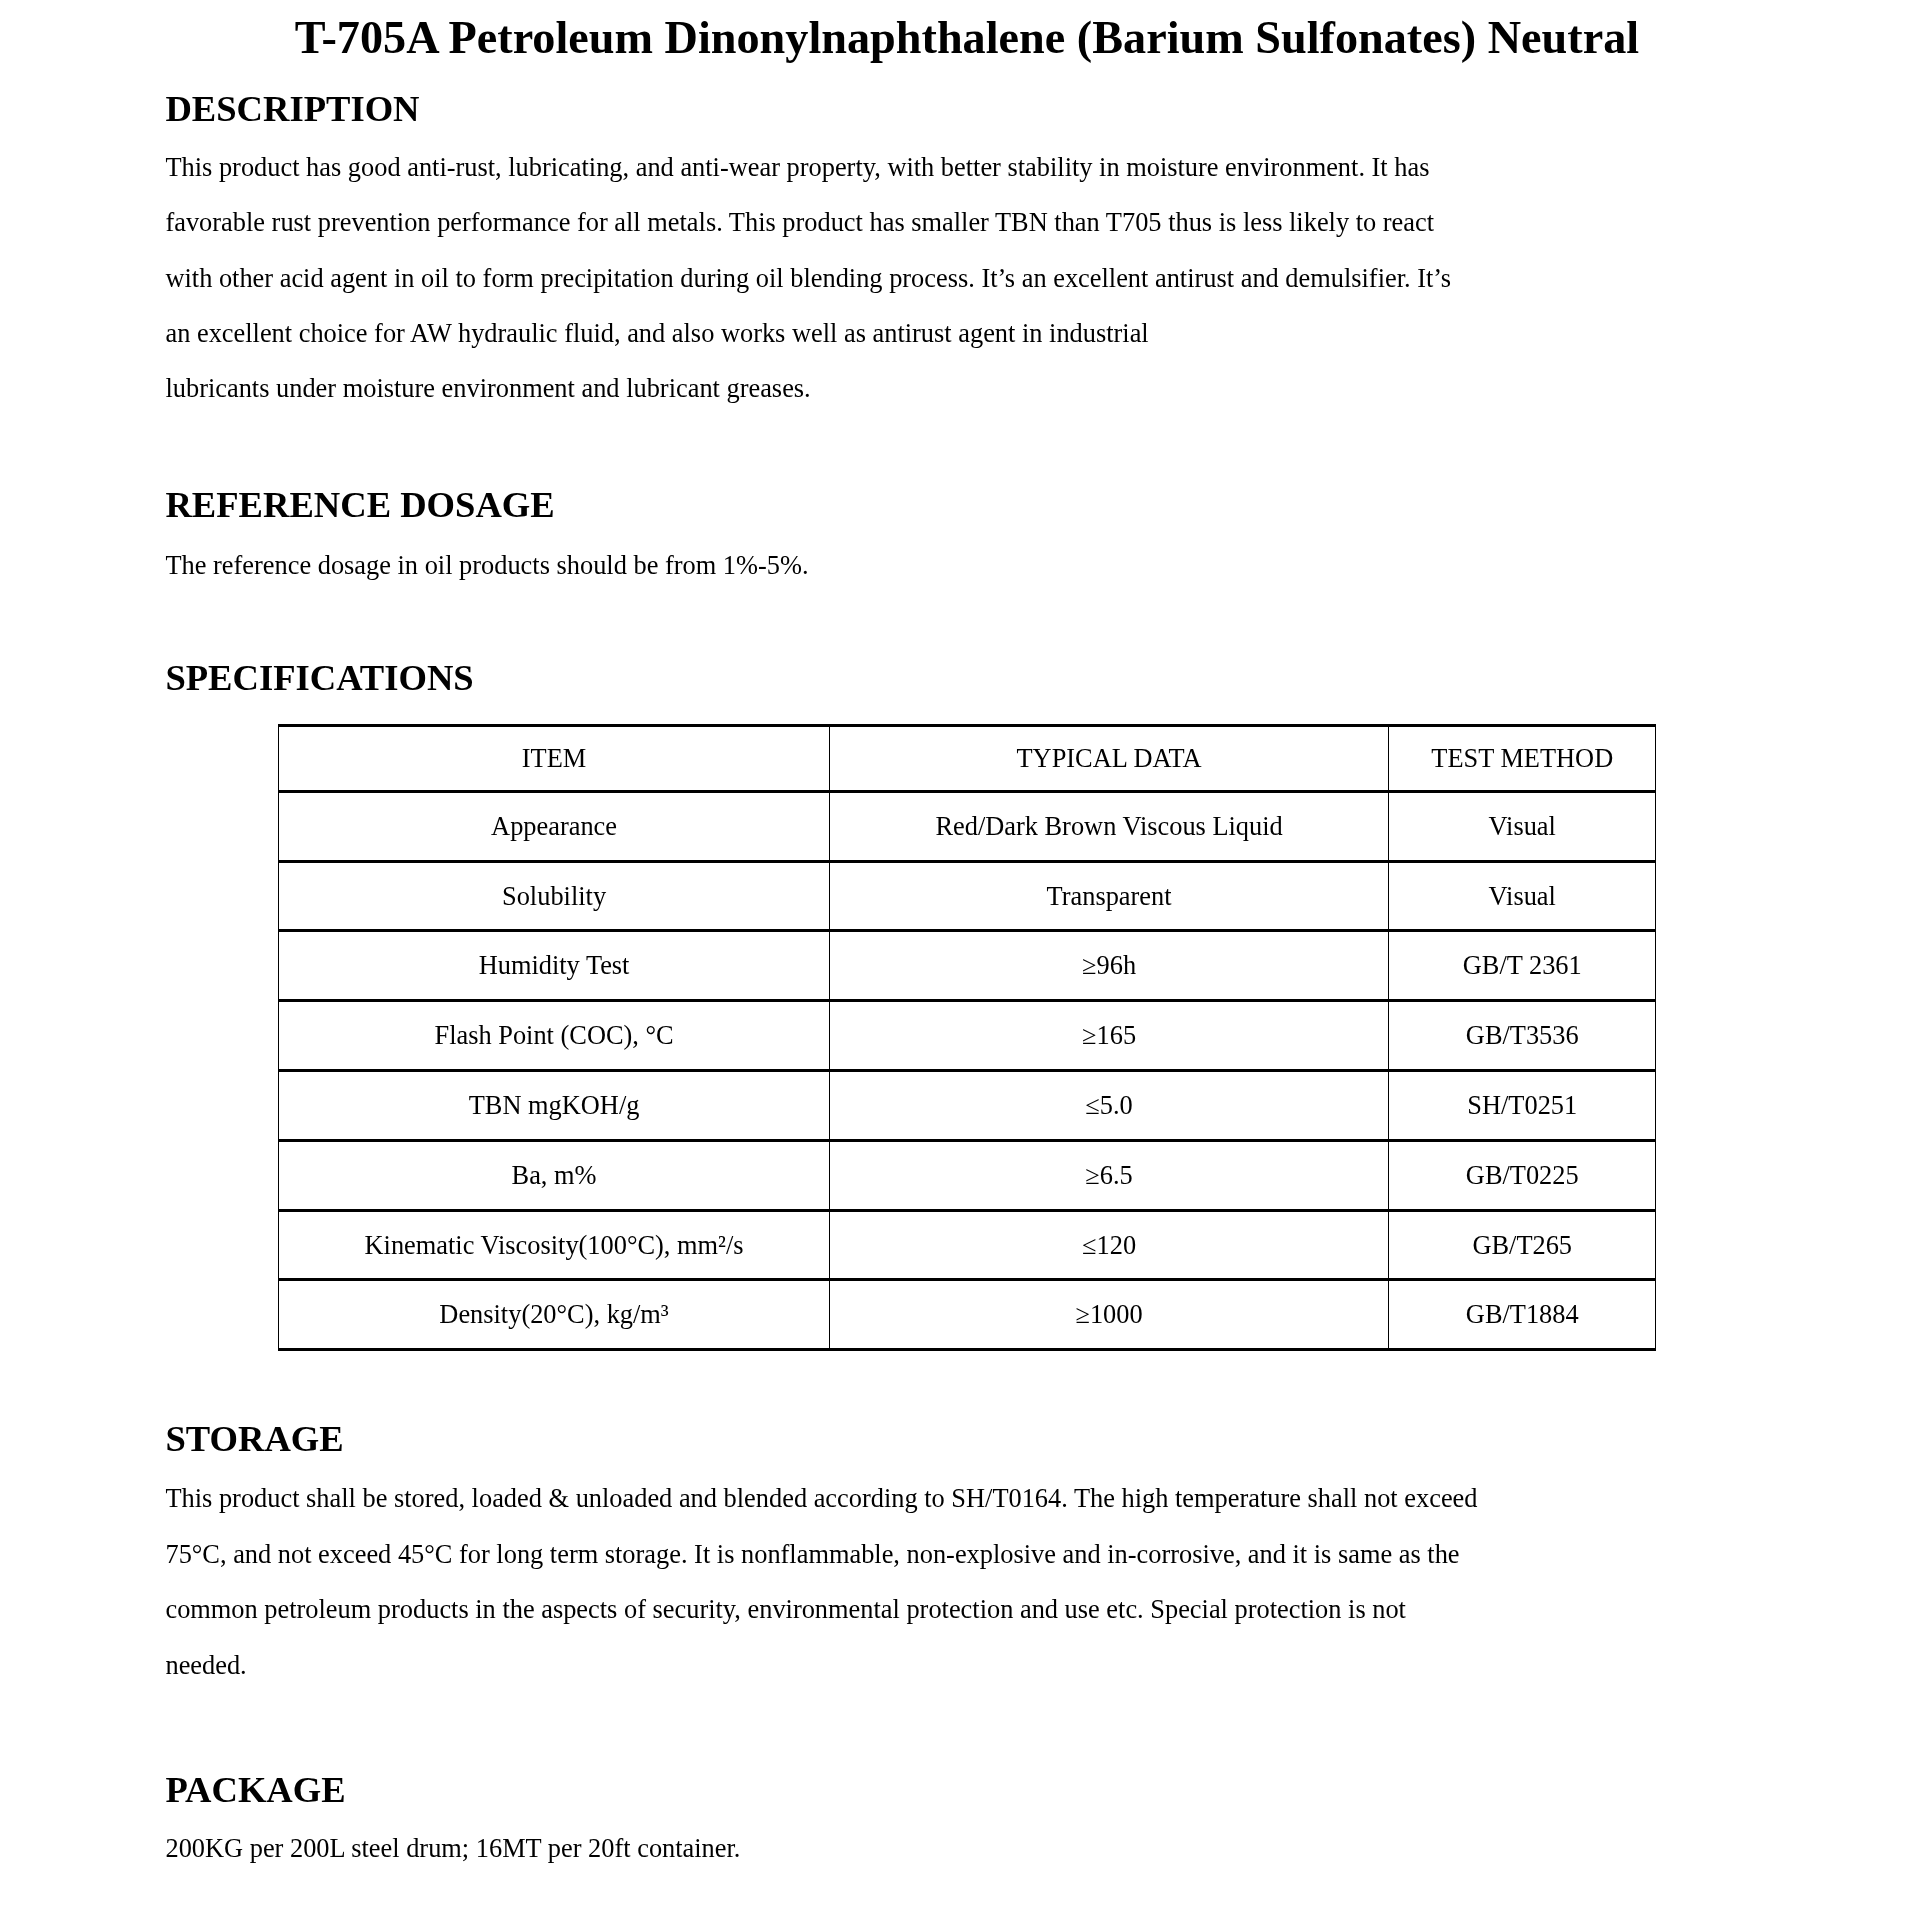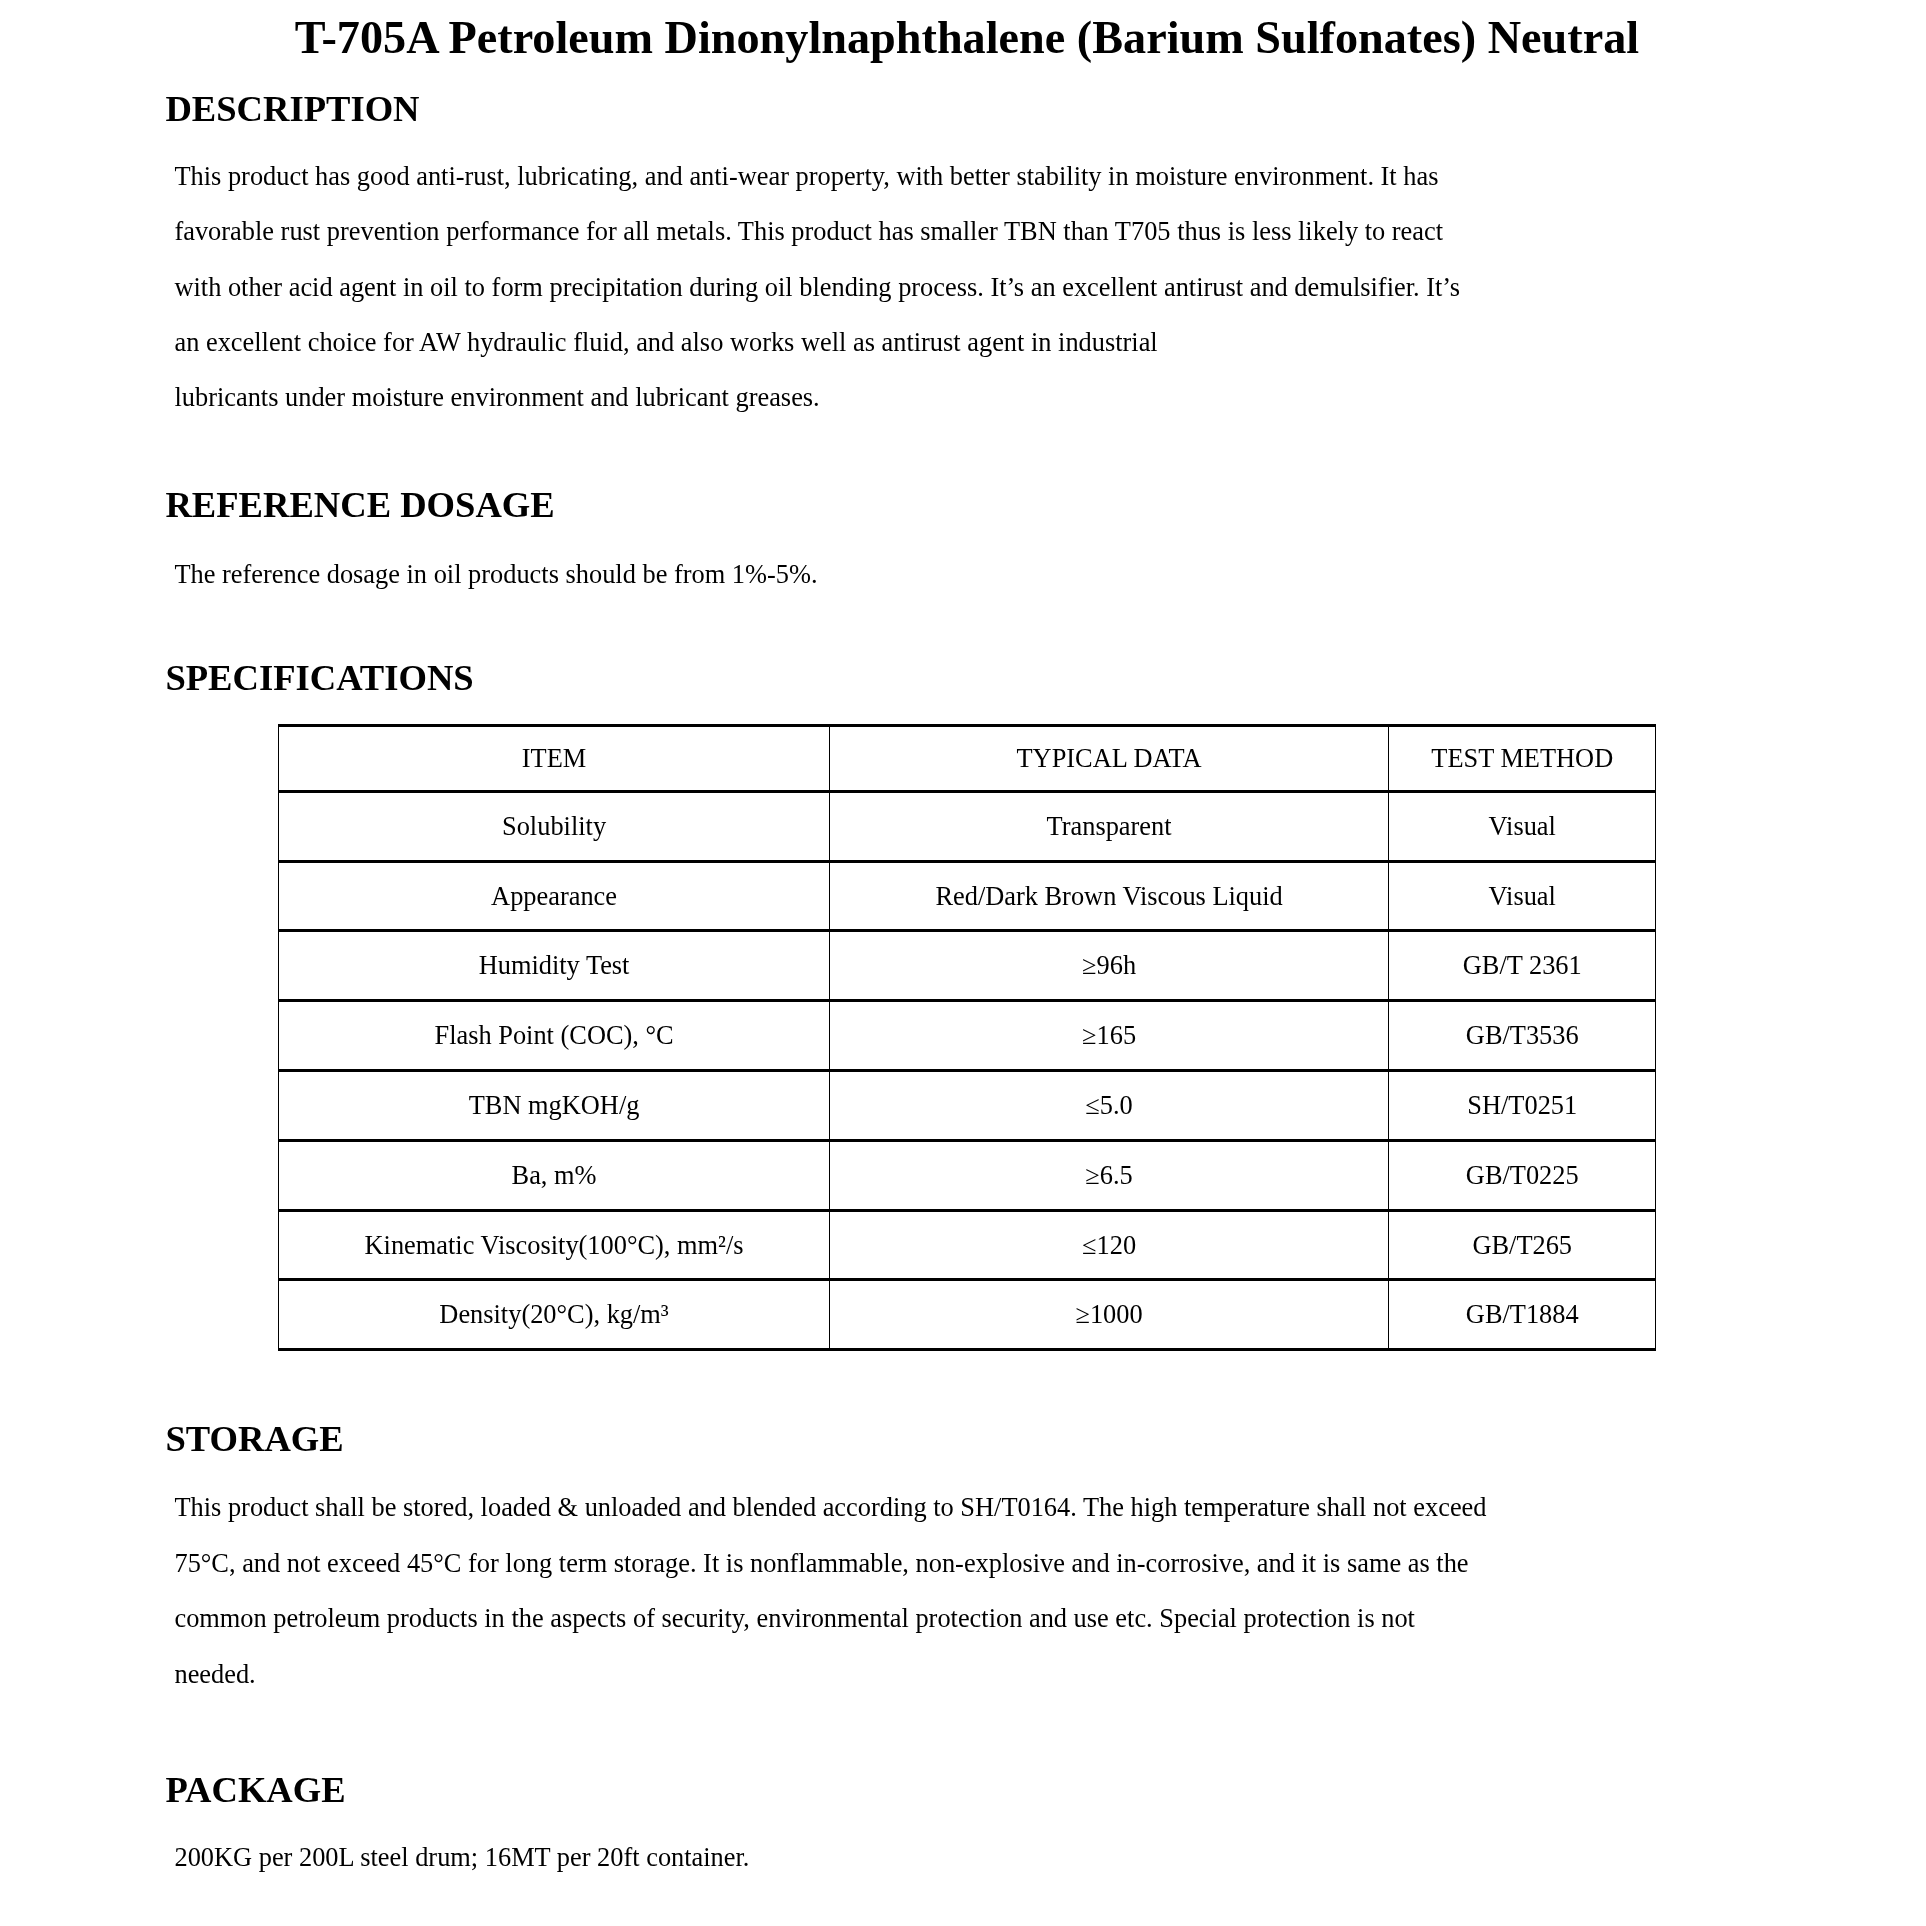--- a/index.html
+++ b/index.html
@@ -33,21 +33,21 @@
     left: 8.59vw;
     margin: 0;
     font-size: 1.9vw;
     line-height: 2.4vw;
     font-weight: bold;
     white-space: pre;
   }
   .para {
     position: absolute;
     left: 8.59vw;
-    margin: 9px;
+    margin: 0;
     font-size: 1.37vw;
     line-height: 2.874vw;
     white-space: pre;
   }
   .heading-description   { top: 4.45vw; text-align: center; }
   .para-description      { top: 7.27vw; }
   .heading-ref-dosage    { top: 25.0vw; }
   .para-ref-dosage       { top: 27.95vw; }
   .heading-specifications{ top: 34.0vw; }
   .heading-storage       { top: 73.5vw; }
@@ -114,27 +114,27 @@
       </colgroup>
       <thead>
         <tr id="spec-head-row">
             <th>ITEM</th>
             <th>TYPICAL DATA</th>
             <th>TEST METHOD</th>
           </tr>
       </thead>
       <tbody id="spec-body">
           <tr>
-            <td>Solubility</td>
-            <td>Transparent</td>
+            <td>Appearance</td>
+            <td>Red/Dark Brown Viscous Liquid</td>
             <td>Visual</td>
           </tr>
           <tr>
-            <td>Appearance</td>
-            <td>Red/Dark Brown Viscous Liquid</td>
+            <td>Solubility</td>
+            <td>Transparent</td>
             <td>Visual</td>
           </tr>
           <tr>
             <td>Humidity Test</td>
             <td>≥96h</td>
             <td>GB/T 2361</td>
           </tr>
           <tr>
             <td>Flash Point (COC), °C</td>
             <td>≥165</td>

